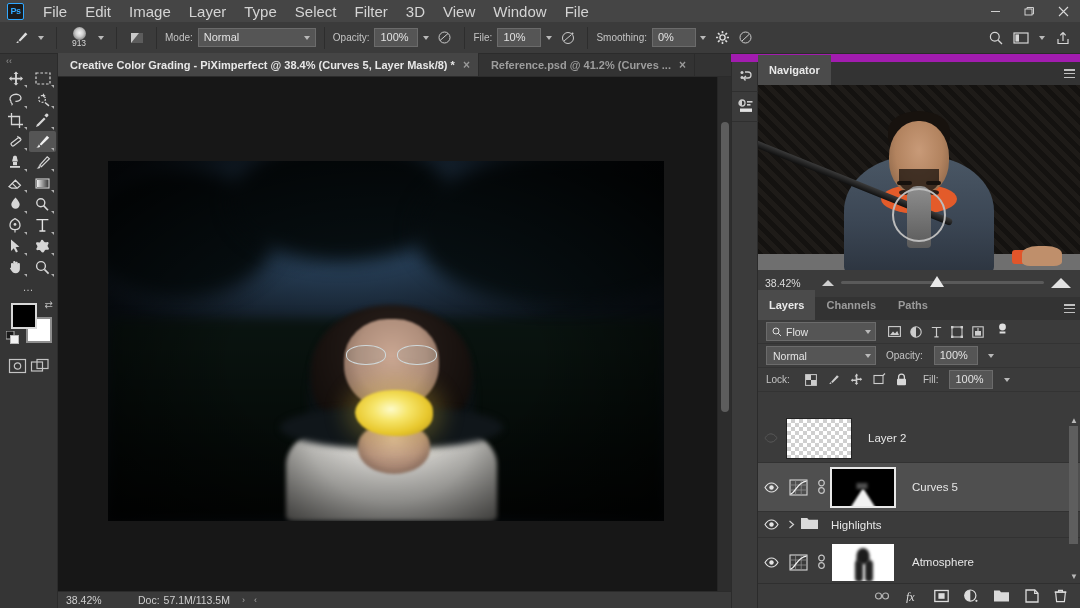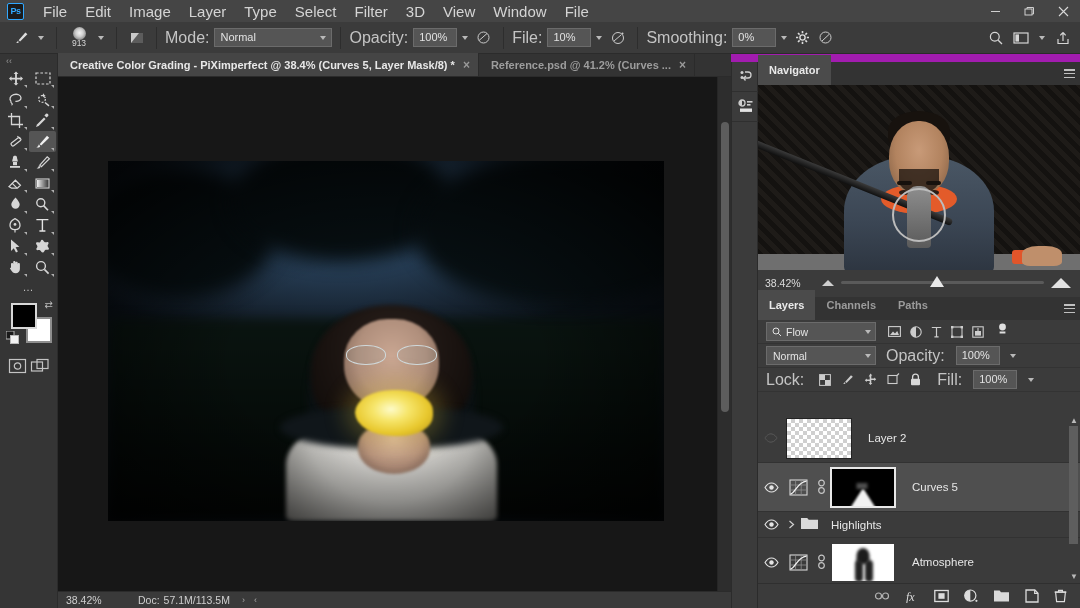--- a/index.html
+++ b/index.html
@@ -35,21 +35,21 @@
     color:#d0d0d0;
   }
 
   
   .optbar {
     position:absolute; left:0; top:22px; width:1080px; height:32px;
     background:#3b3b3b; border-bottom:1px solid #2b2b2b;
     display:flex; align-items:center; padding-left:10px; gap:0;
   }
   .opt-sep { width:1px; height:22px; background:#2d2d2d; margin:0 8px; }
-  .opt-lbl { color:#c4c4c4; font-size:16px; margin-right:5px; white-space:nowrap; }
+  .opt-lbl { color:#c4c4c4; font-size:10px; margin-right:5px; white-space:nowrap; }
   .caret {
     width:0;height:0;border-left:3.5px solid transparent;border-right:3.5px solid transparent;
     border-top:4px solid #b9b9b9; display:inline-block;
   }
   .opt-caret-btn {
     width:15px;height:20px;display:flex;align-items:center;justify-content:center;
   }
   .field {
     background:#555; border:1px solid #6b6b6b; color:#e2e2e2;
     height:19px; line-height:17px; padding:0 5px; font-size:11px;

